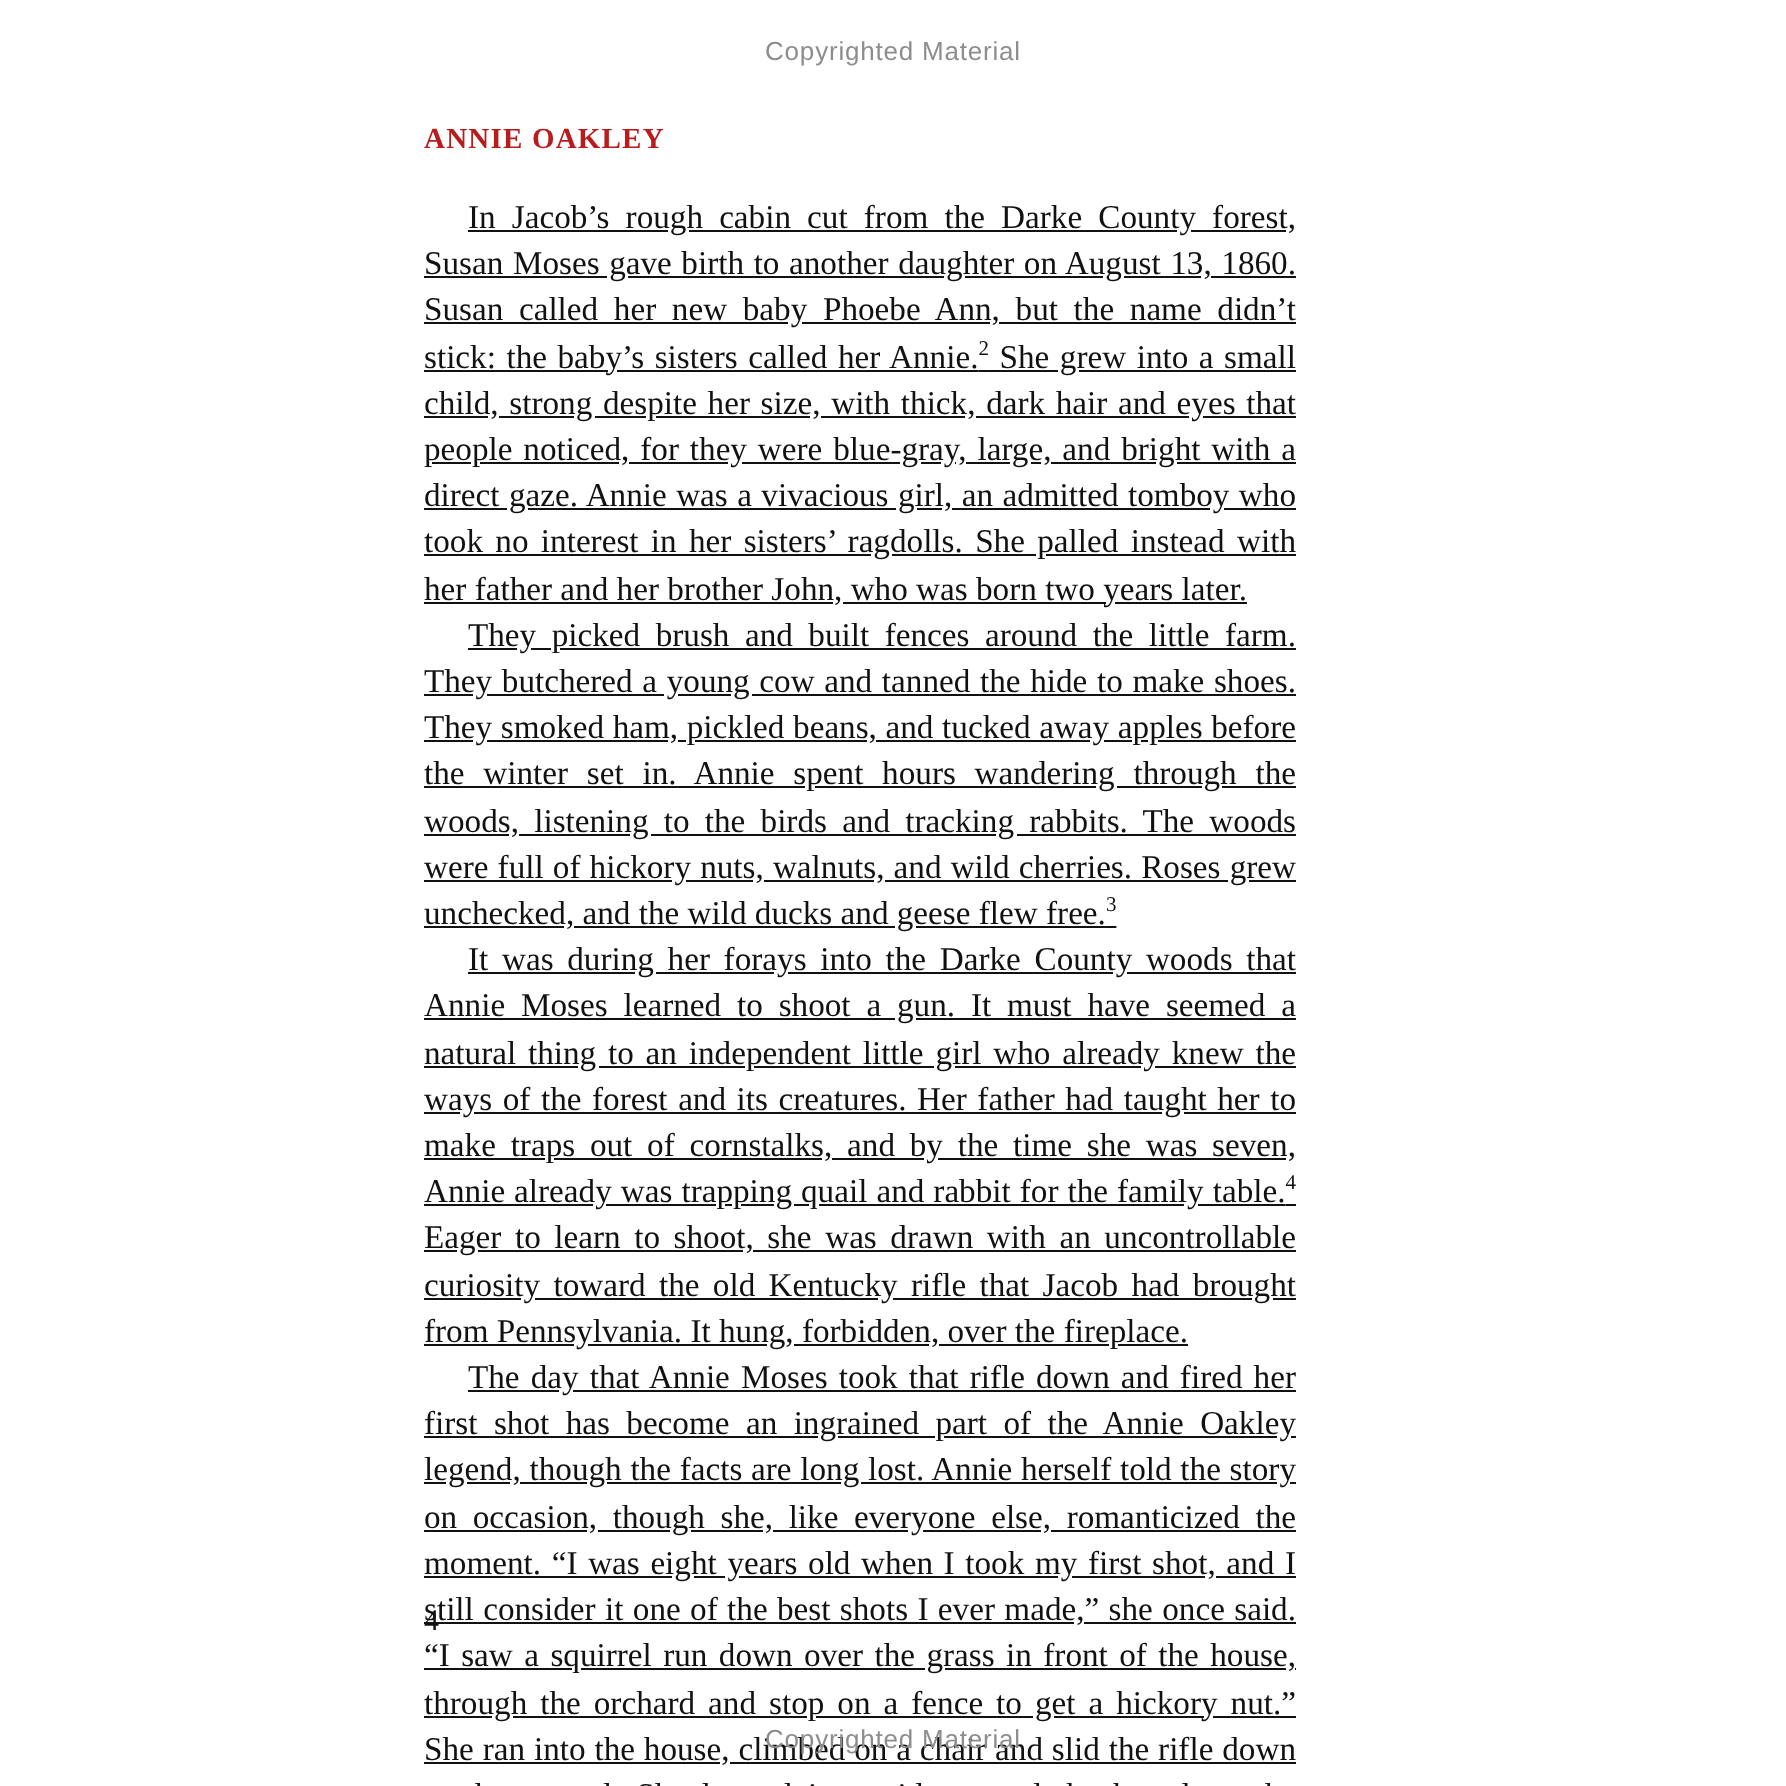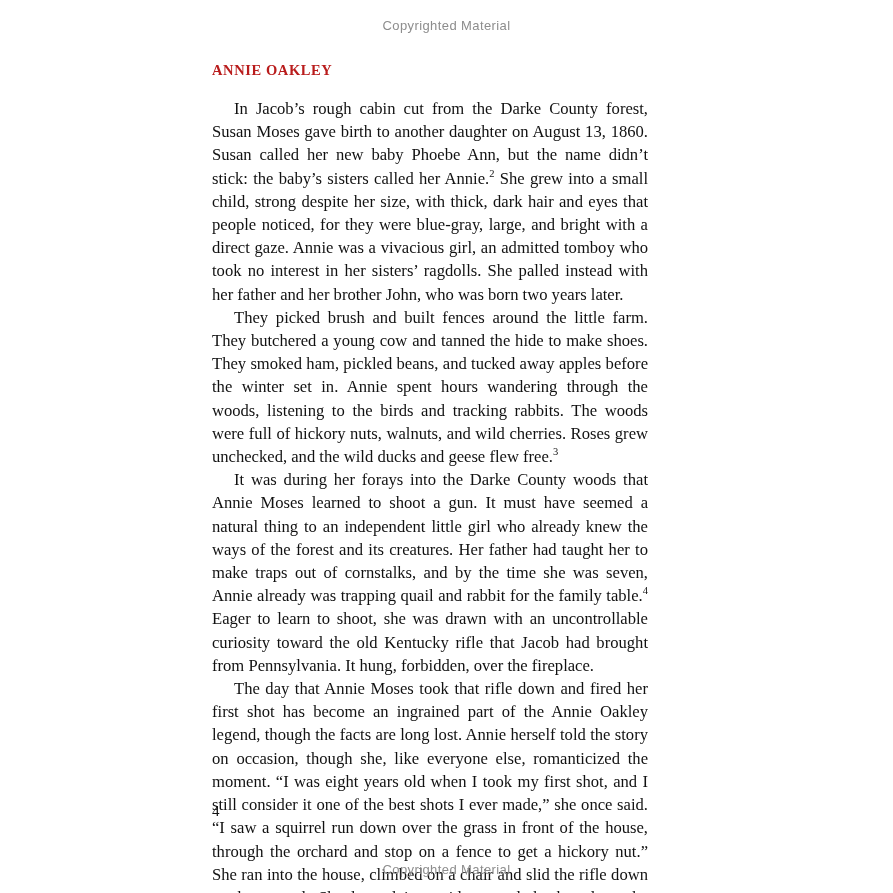--- a/index.html
+++ b/index.html
@@ -50,20 +50,21 @@
   }
   p.body-par {
     margin: 0;
     font-size: 16.6px;
     line-height: 23.2px;
     text-align: justify;
     text-indent: 22px;
     color: #111111;
     -webkit-hyphens: none;
     hyphens: none;
+    text-decoration: underline;
   }
   sup {
     font-size: 10.5px;
     vertical-align: super;
     line-height: 0;
   }
 
   .folio {
     position: absolute;
     left: 212px;

